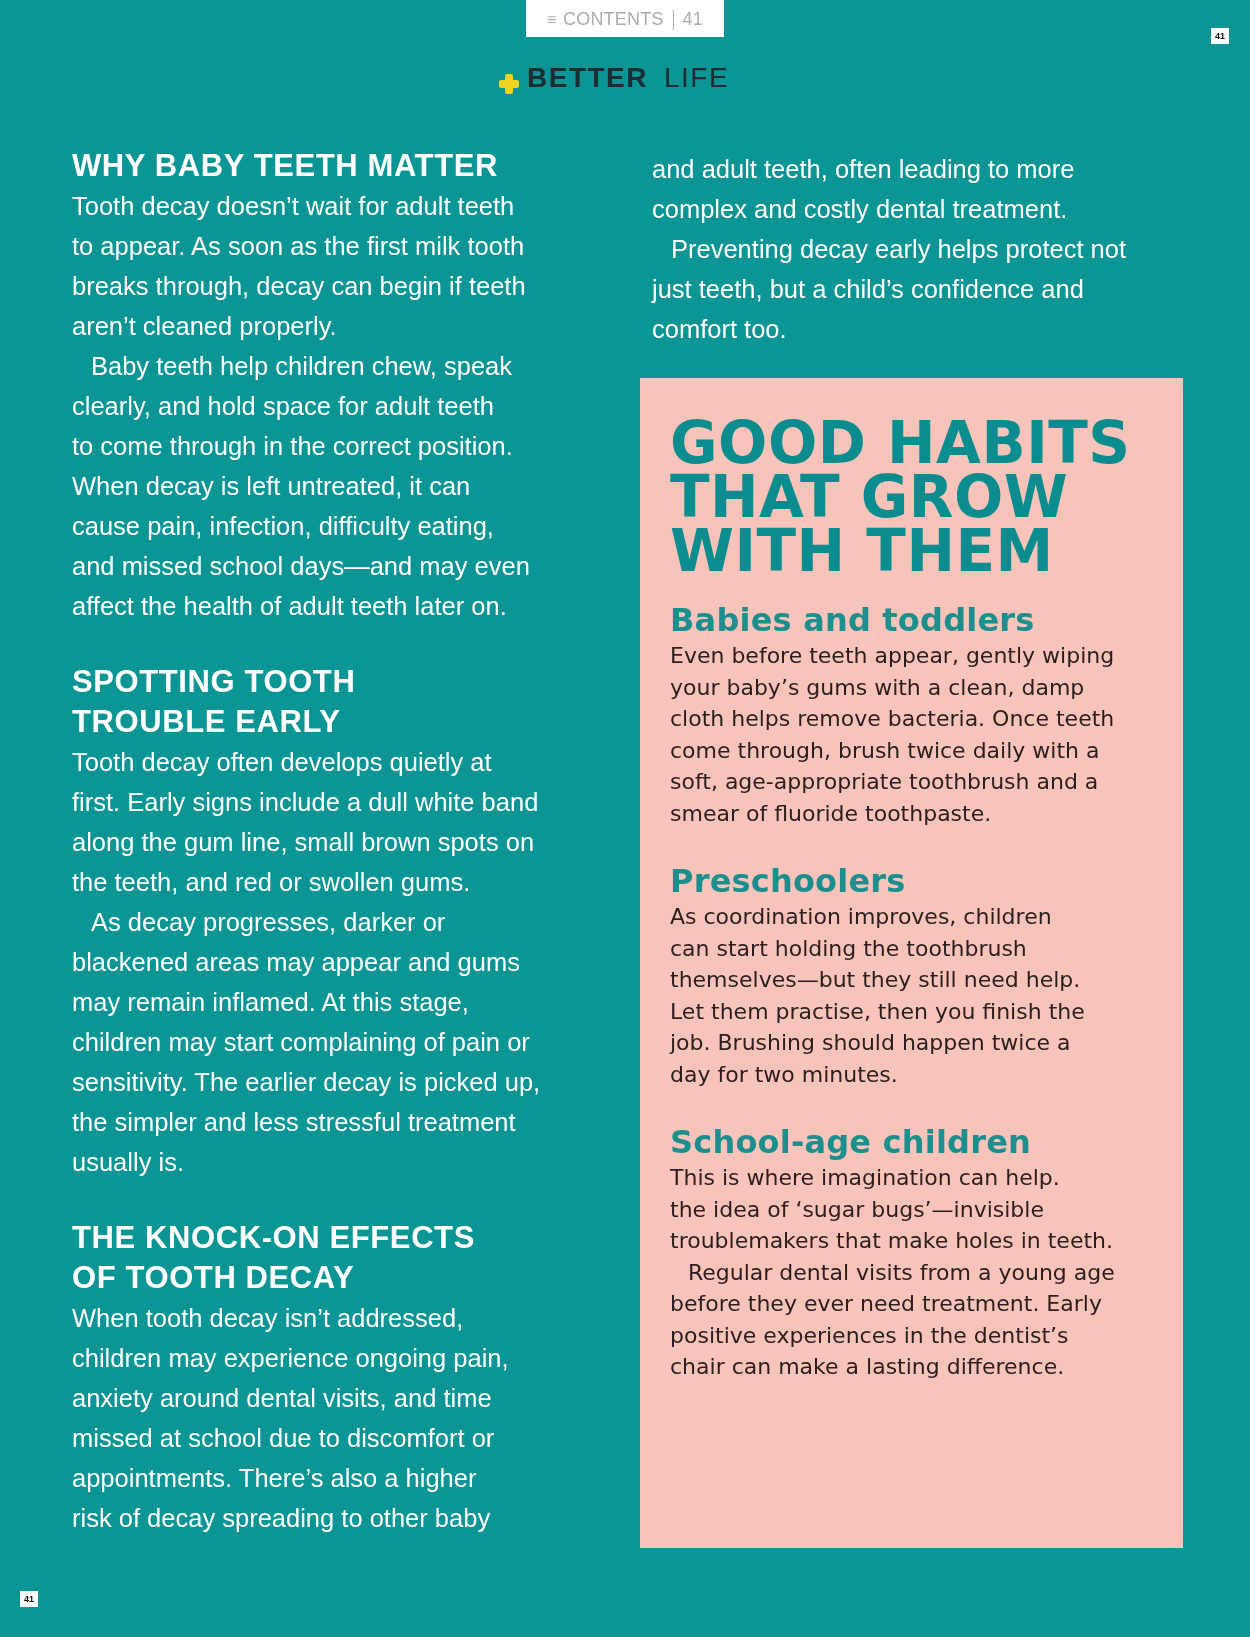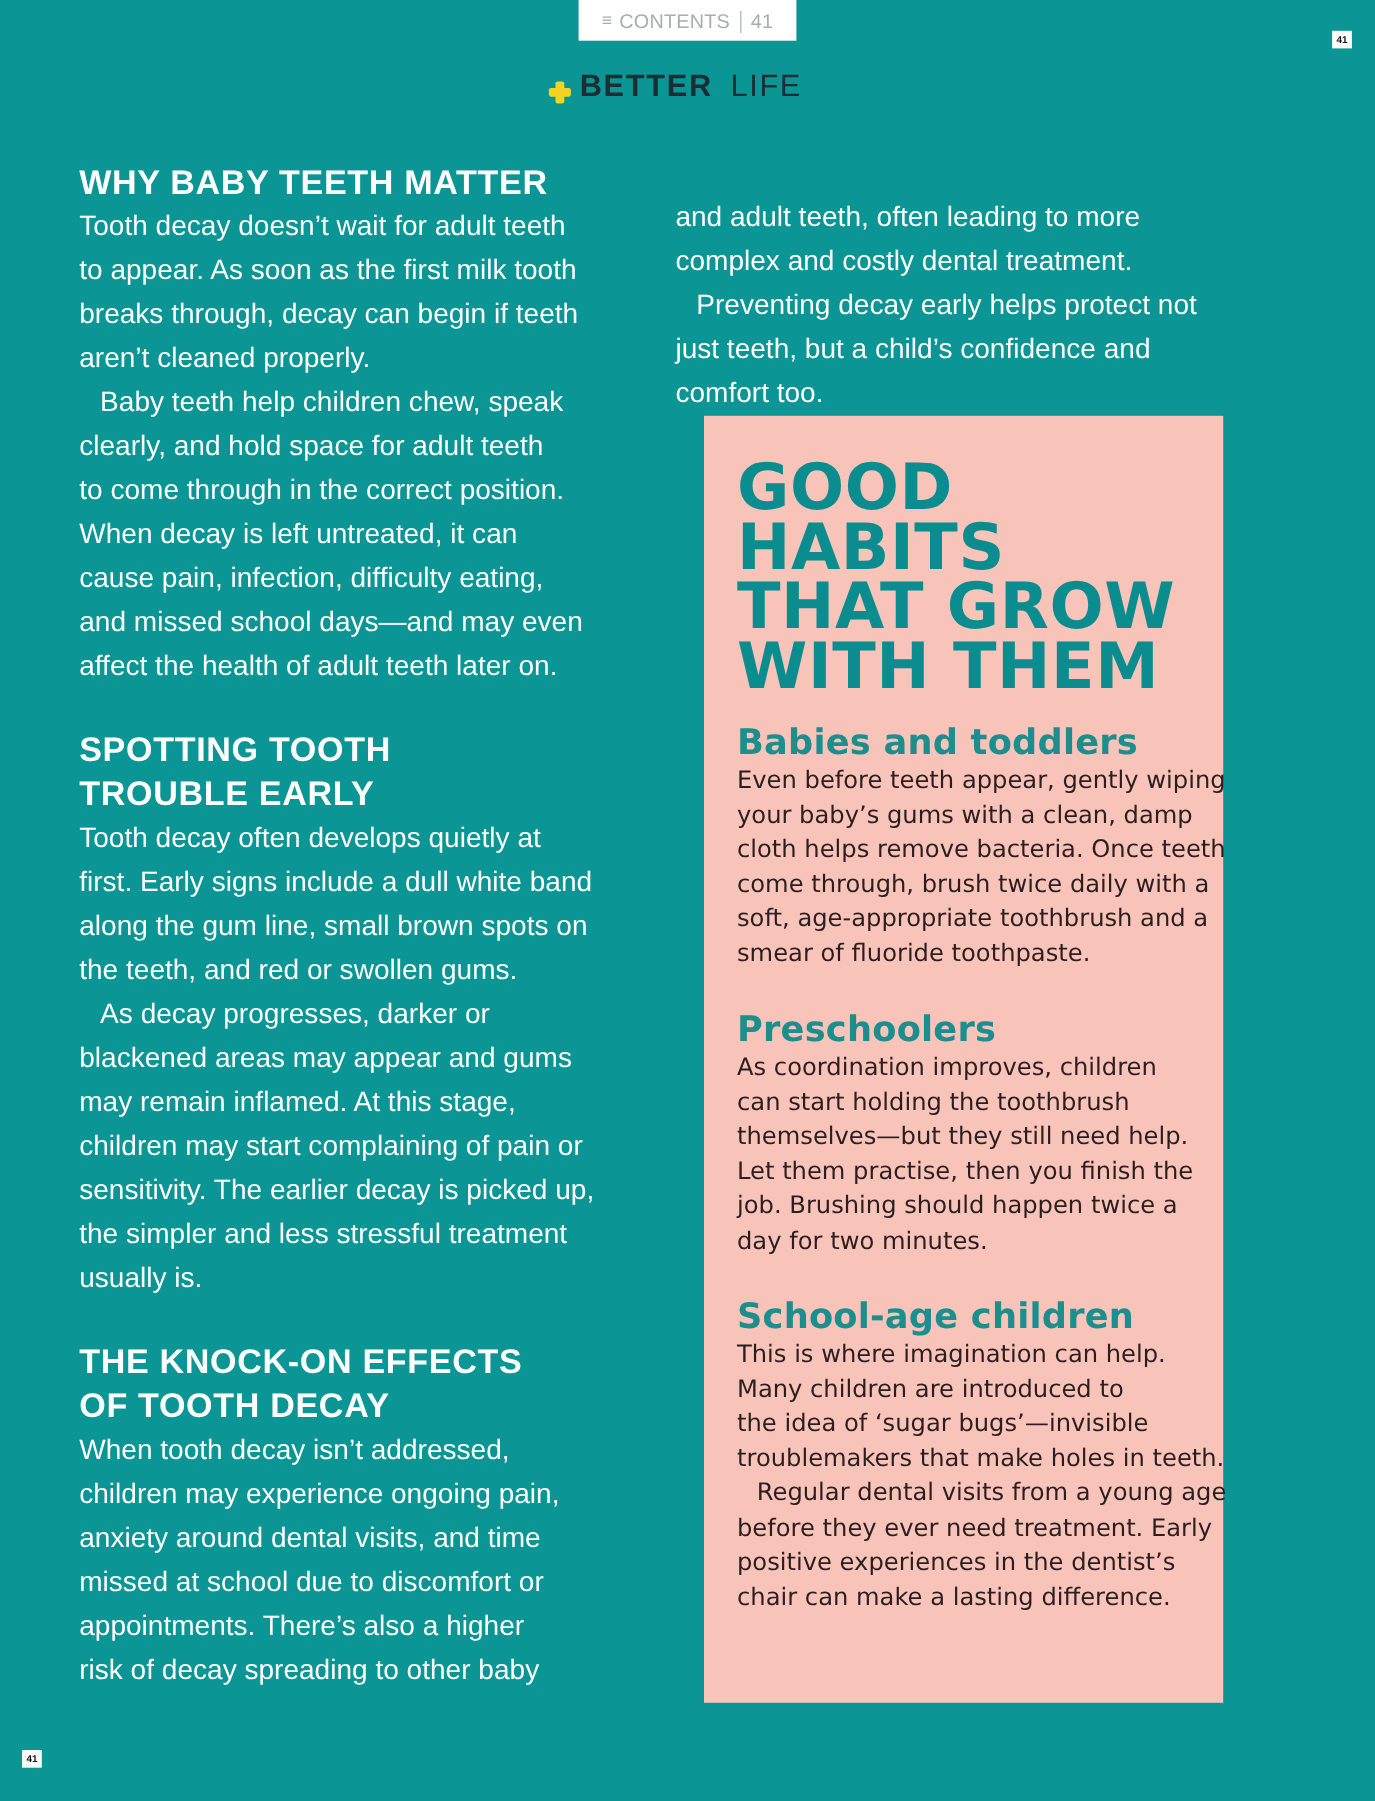--- a/index.html
+++ b/index.html
@@ -87,21 +87,21 @@
     .section-label .plus-icon::before { left: 6px; top: 0; width: 8px; height: 20px; }
     .section-label .plus-icon::after { left: 0; top: 6px; width: 20px; height: 8px; }
     .section-label .bold { font-weight: bold; }
     .section-label .light { font-weight: normal; margin-left: 16px; }
 
     .col {
       position: absolute;
       color: #ffffff;
     }
     .col-left { left: 72px; top: 146px; width: 520px; }
-    .col-right-top { left: 614px; top: 149px; width: 540px; margin-top: 28px; }
+    .col-right-top { left: 652px; top: 149px; width: 540px; }
 
     .h2 {
       font-weight: bold;
       font-size: 31px;
       line-height: 40px;
       letter-spacing: 0.6px;
       margin: 0;
     }
     .body-line {
       font-size: 25.5px;
@@ -109,21 +109,21 @@
       white-space: nowrap;
       margin: 0;
     }
     .indent { padding-left: 19px; }
     .gap { height: 36px; }
 
     .sidebar {
       position: absolute;
       left: 640px;
       top: 378px;
-      width: 472px;
+      width: 543px;
       height: 1170px;
       background: #f8c3b8;
       box-sizing: border-box;
       padding: 38px 20px 0 30px;
     }
     .sidebar-title {
       color: #0b8d8f;
       font-weight: 900;
       font-size: 58px;
       line-height: 54px;
@@ -275,21 +275,20 @@
     <p class="sidebar-line">Let them practise, then you finish the</p>
     <p class="sidebar-line">job. Brushing should happen twice a</p>
     <p class="sidebar-line">day for two minutes.</p>
   </div>
 
   <div class="sb-gap"></div>
 
   <div>
     <h3 class="sidebar-sub">School-age children</h3>
     <p class="sidebar-line">This is where imagination can help.</p>
-    <p class="sidebar-line">Many children are introduced to</p>
     <p class="sidebar-line">the idea of ‘sugar bugs’—invisible</p>
     <p class="sidebar-line">troublemakers that make holes in teeth.</p>
     <p class="sidebar-line sidebar-indent">Regular dental visits from a young age</p>
     <p class="sidebar-line">before they ever need treatment. Early</p>
     <p class="sidebar-line">positive experiences in the dentist’s</p>
     <p class="sidebar-line">chair can make a lasting difference.</p>
   </div>
 </div>
 
 </body></html>

